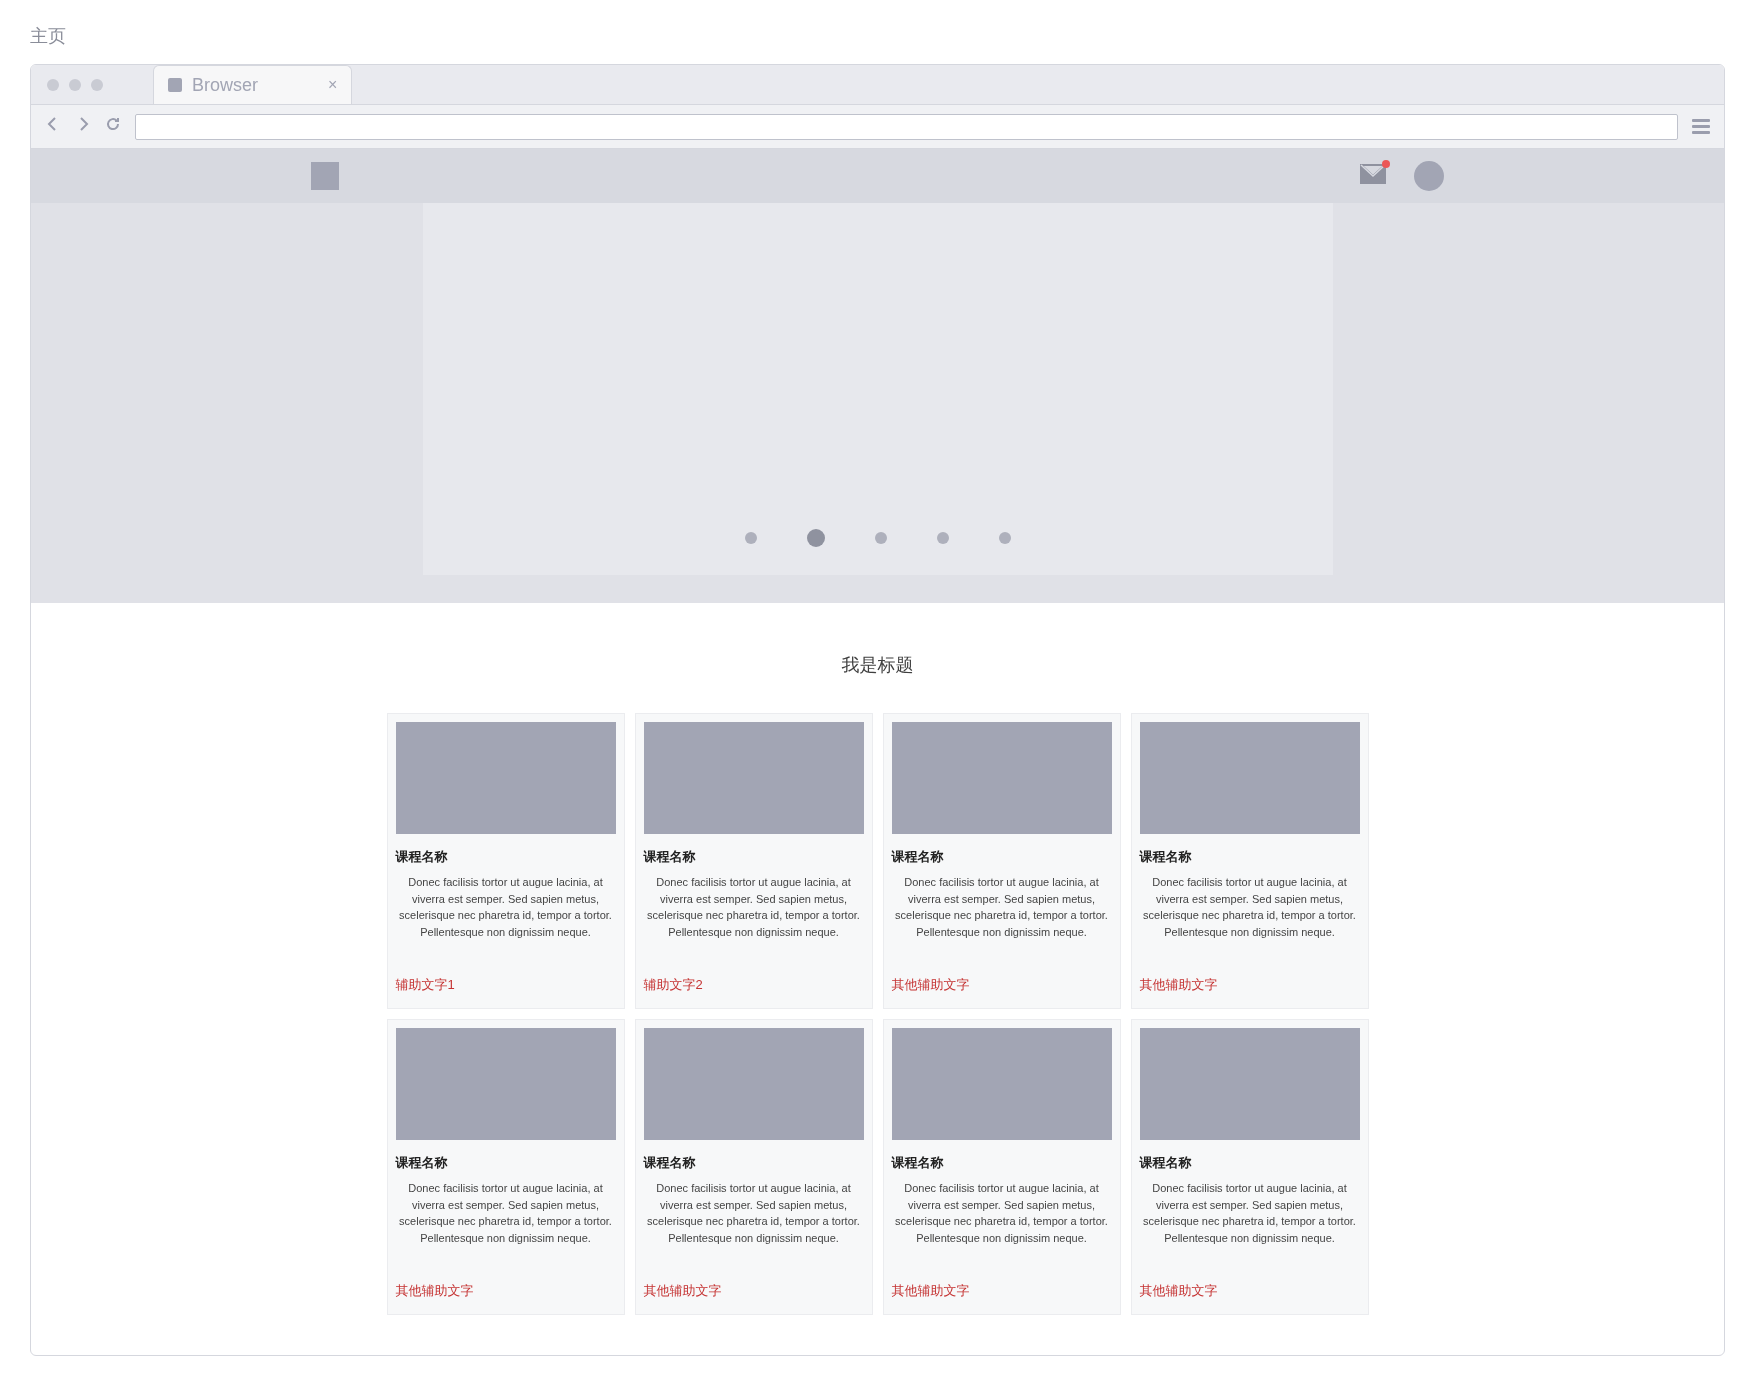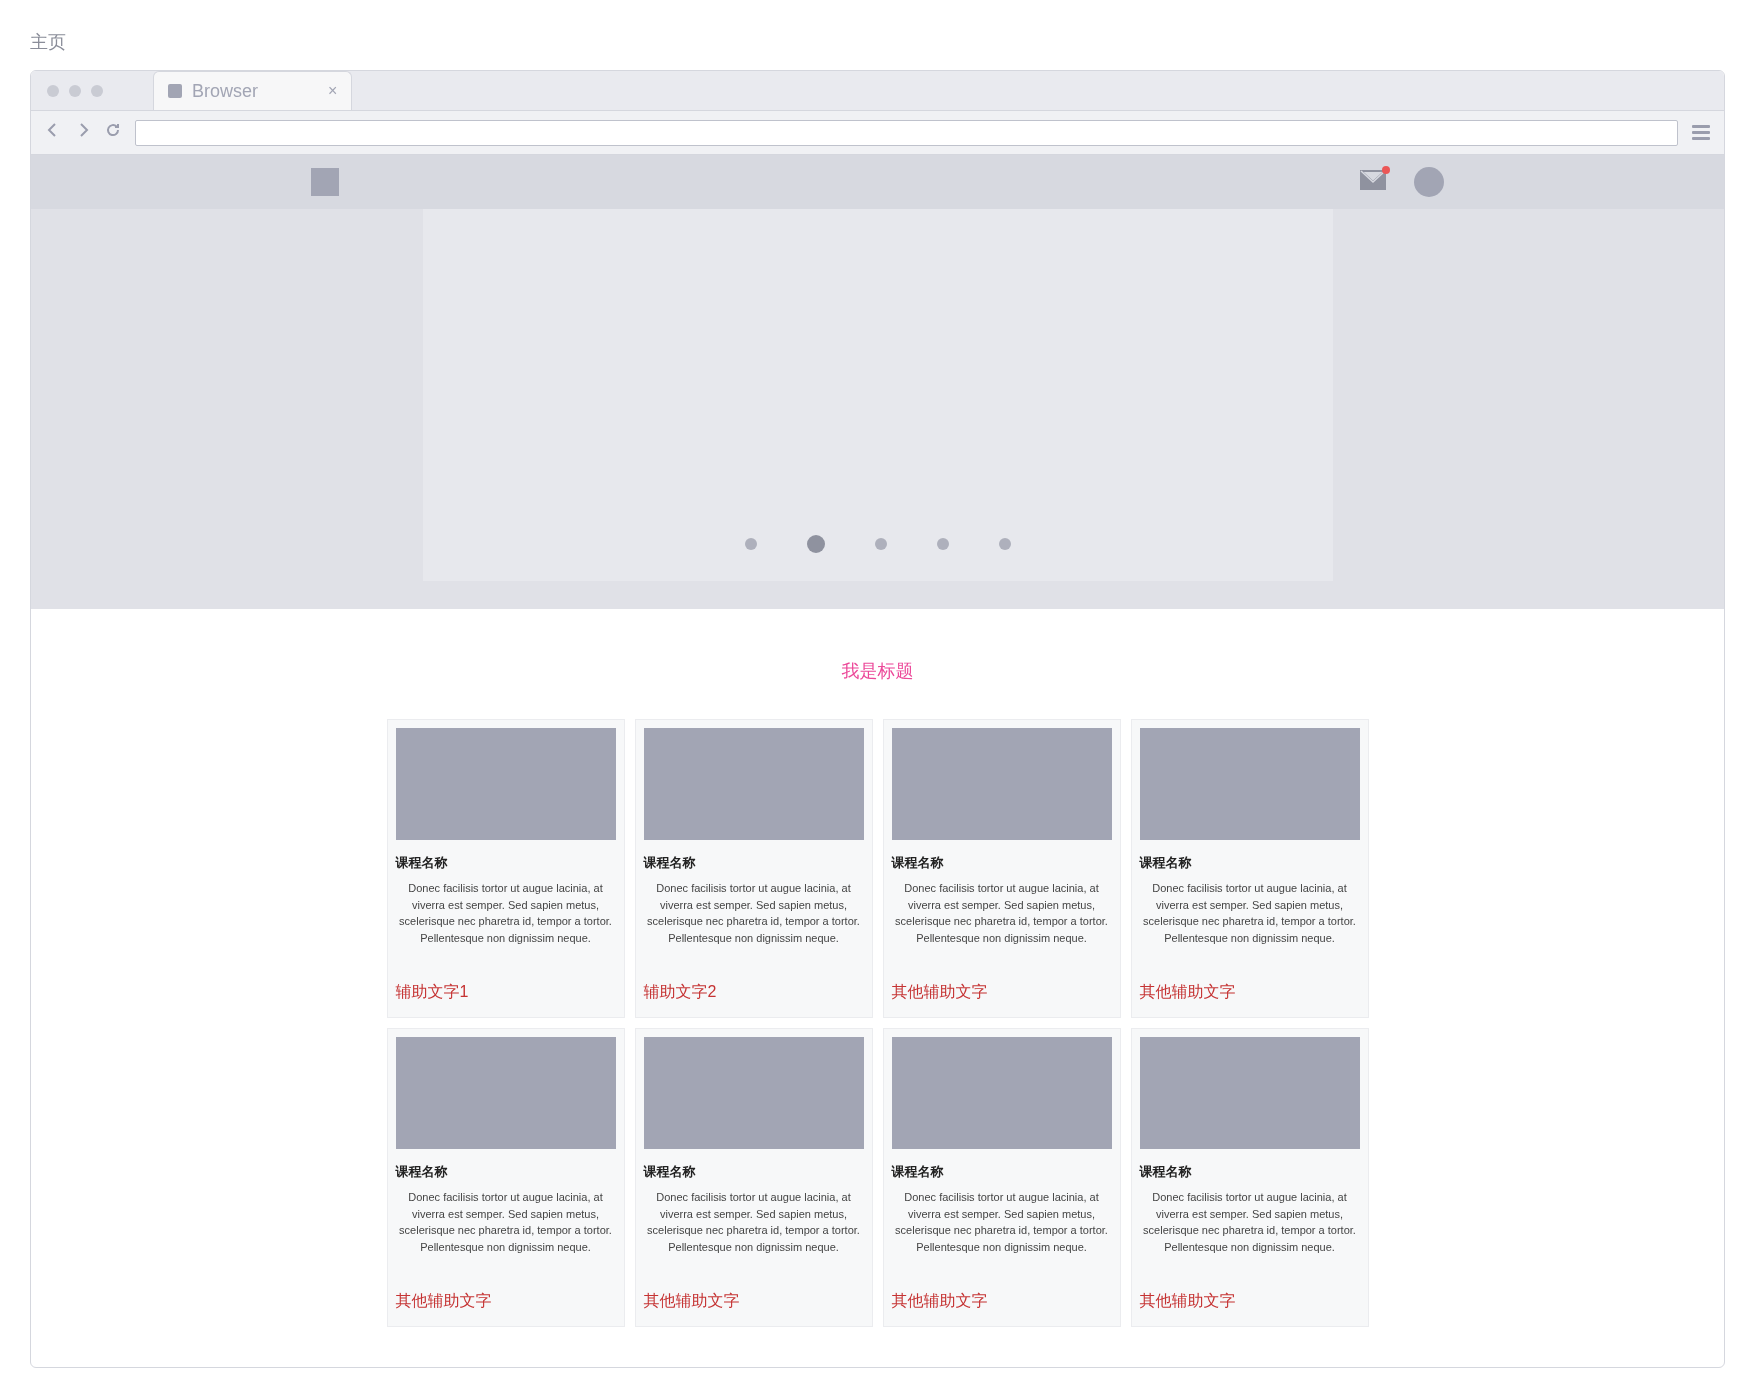--- a/index.html
+++ b/index.html
@@ -9,21 +9,20 @@
     }
     body {
       font-family: Arial, "Helvetica Neue", Helvetica, sans-serif;
       background: #ffffff;
       color: #333;
     }
     .page-label {
       font-size: 18px;
       color: #8a8d99;
       padding: 24px 30px 16px;
-      margin-top: 6px;
     }
     .browser-window {
       margin: 0 30px 30px;
       border: 1px solid #d5d7de;
       border-radius: 6px;
       overflow: hidden;
       background: #fff;
     }
     .title-bar {
       height: 40px;
@@ -169,21 +168,21 @@
     }
     .dot.active {
       width: 18px;
       height: 18px;
       background: #8f929f;
       margin-top: -3px;
     }
     .section-title {
       text-align: center;
       font-size: 18px;
-      color: #ec4899;
+      color: #404040;
       padding: 50px 0 36px;
       font-weight: normal;
     }
     .grid {
       display: grid;
       grid-template-columns: repeat(4, 238px);
       gap: 10px;
       justify-content: center;
       padding: 0 0 40px;
     }
@@ -204,21 +203,21 @@
       margin-bottom: 8px;
     }
     .card-desc {
       font-size: 11px;
       color: #444;
       line-height: 1.5;
       margin-bottom: 10px;
       text-align: center;
     }
     .card-footer {
-      font-size: 16px;
+      font-size: 13px;
       color: #c53333;
       margin-top: 36px;
     }
   </style>
 </head>
 <body>
 
 <div class="page-label">主页</div>
 
 <div class="browser-window">

